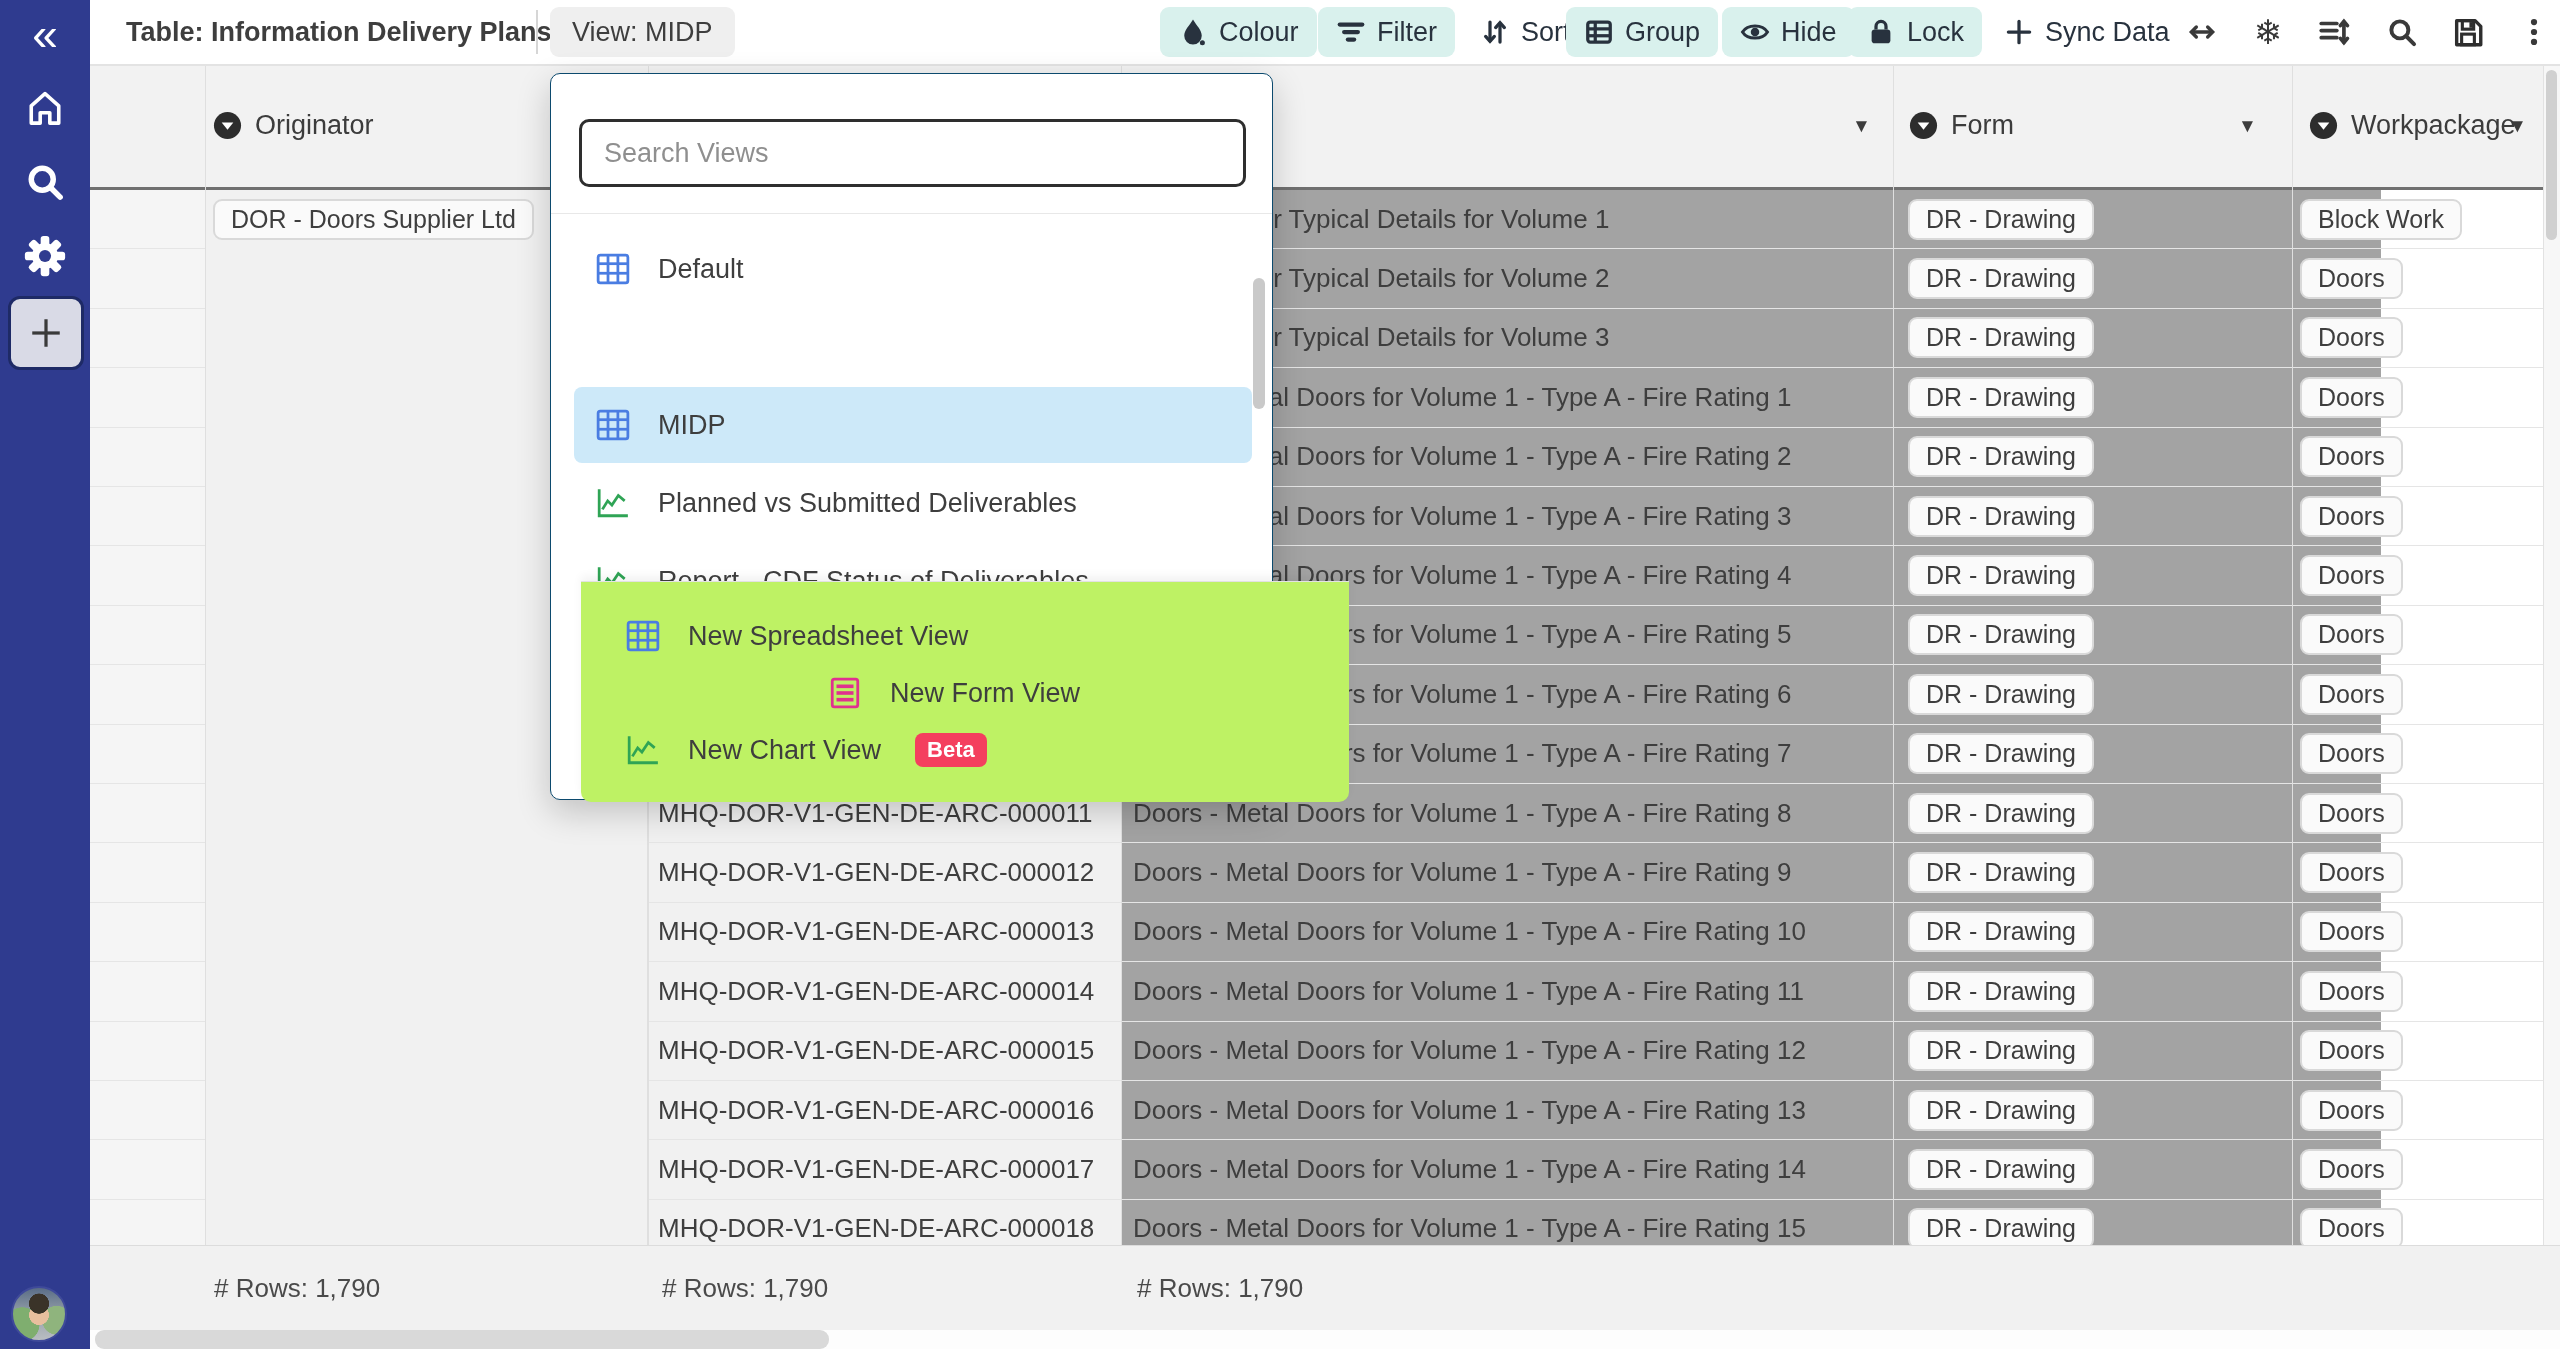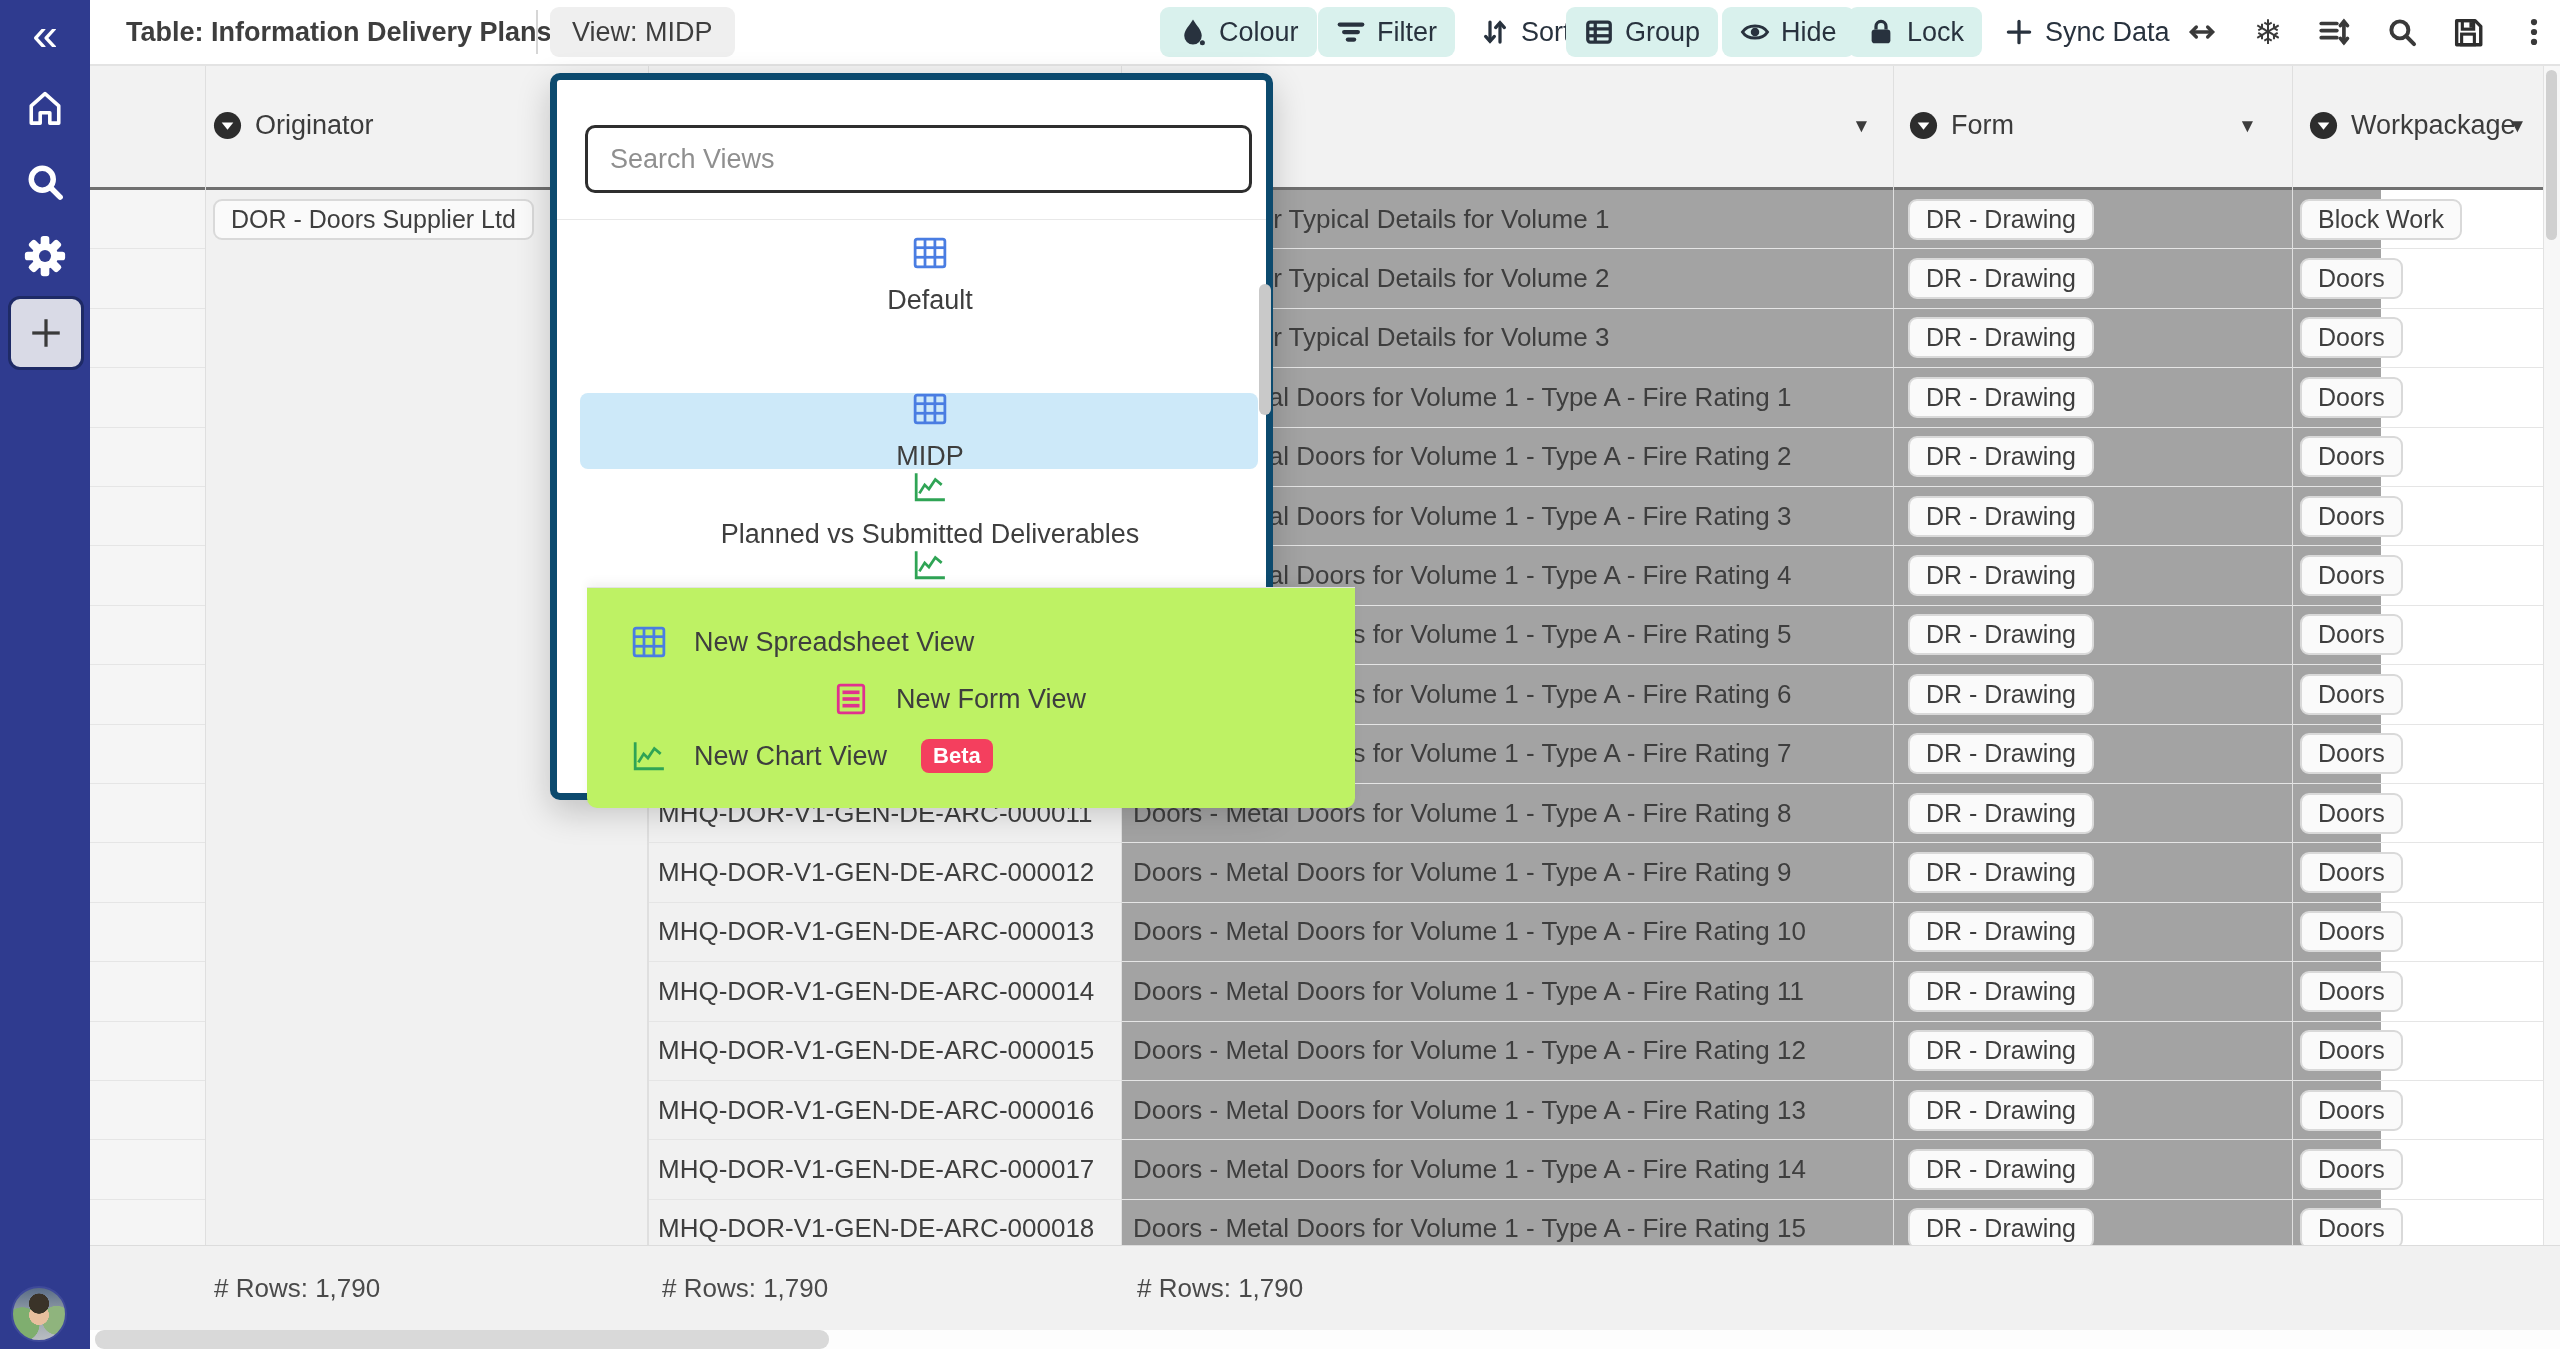--- a/index.html
+++ b/index.html
@@ -47,26 +47,26 @@
   #orig-merge{position:absolute;left:115px;top:126px;width:443px;height:1055px;background:#f1f1f1;border-right:1px solid #dfdfdf;box-sizing:border-box;z-index:2;}
   #orig-pill{position:absolute;left:8px;top:9px;display:inline-flex;}
   #vscroll{position:absolute;left:2453px;top:0;width:17px;height:1181px;background:#f7f7f7;border-left:1px solid #e2e2e2;box-sizing:border-box;}
   #vthumb{position:absolute;left:2px;top:6px;width:11px;height:170px;background:#d0d0d0;border-radius:6px;}
   
   #tfoot{position:absolute;left:0;top:1181px;width:2470px;height:85px;background:#f1f1f1;border-top:1px solid #dcdcdc;box-sizing:border-box;z-index:5;}
   .rowcount{position:absolute;top:0;height:84px;display:flex;align-items:center;font-size:26px;color:#4a4a4a;}
   #hscroll{position:absolute;left:0;top:1266px;width:2470px;height:19px;background:#fdfdfd;}
   #hthumb{position:absolute;left:5px;top:0;width:734px;height:19px;background:#d9d9d9;border-radius:9px;}
   
-  #popover{position:absolute;left:550px;top:73px;width:723px;height:727px;background:#fff;border:7px solid #0c4a6e;border-radius:10px;box-shadow:0 12px 34px rgba(0,0,0,.20);z-index:100;box-sizing:border-box;}
+  #popover{position:absolute;left:550px;top:73px;width:723px;height:727px;background:#fff;border:1px solid #0c4a6e;border-radius:10px;box-shadow:0 12px 34px rgba(0,0,0,.20);z-index:100;box-sizing:border-box;}
   #vsearch{position:absolute;left:28px;top:45px;width:667px;height:68px;border:3px solid #2e2e2e;border-radius:10px;box-sizing:border-box;font-size:27px;color:#3e3e3e;padding:0 22px;outline:none;font-family:"Liberation Sans",sans-serif;background:#fff;}
   #vsearch::placeholder{color:#8f8f8f;}
   #pop-div1{position:absolute;left:0;top:139px;width:100%;height:1px;background:#e8e8e8;}
   #view-list{position:absolute;left:0;top:140px;width:723px;height:367px;overflow:hidden;}
-  .vitem{position:absolute;left:23px;width:678px;height:76px;display:flex;align-items:center;gap:16px;padding-left:22px;box-sizing:border-box;border-radius:8px;font-size:27px;color:#3e3e3e;flex-direction:column;}
+  .vitem{position:absolute;left:23px;width:678px;height:76px;display:flex;align-items:center;gap:28px;padding-left:22px;box-sizing:border-box;border-radius:8px;font-size:27px;color:#3e3e3e;}
   .vitem.sel{background:#cde9f9;}
   #pop-scroll{position:absolute;left:702px;top:204px;width:12px;height:131px;background:#c9c9c9;border-radius:6px;}
   #pop-actions{position:absolute;left:0;top:507px;width:768px;height:220px;background:#bef264;border-top:1px solid #e2e2e2;box-shadow:0 -5px 10px rgba(0,0,0,.05);border-radius:0 0 10px 10px;margin-left:30px;}
   .aitem{position:absolute;left:23px;width:678px;height:56px;display:flex;align-items:center;gap:28px;padding-left:22px;box-sizing:border-box;font-size:27px;color:#3e3e3e;}
   .badge{background:#f43f5e;color:#fff;font-size:22px;font-weight:bold;border-radius:8px;padding:4px 12px;margin-left:6px;}
   .inl{display:inline-flex;align-items:center;}
   svg{display:block;}
 </style>
 </head>
 <body>

